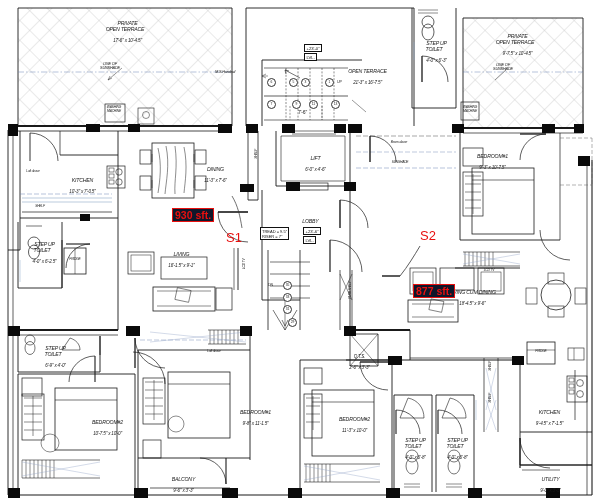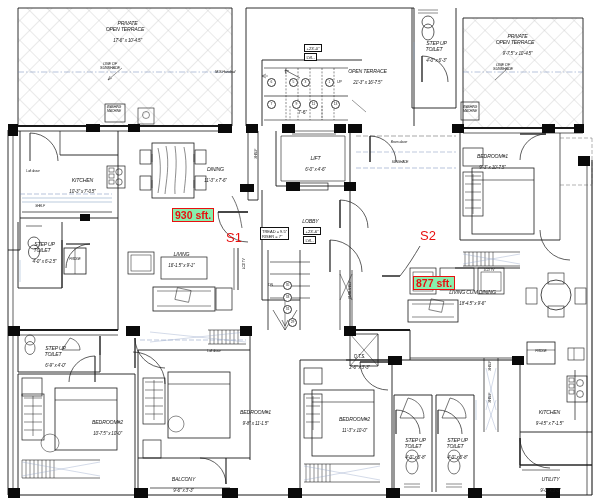--- a/index.html
+++ b/index.html
@@ -22,21 +22,21 @@
     letter-spacing:-0.2px;
     -webkit-font-smoothing:antialiased;
   }
   .rm{font-size:5.2px;}
   .rm .d{font-size:4.6px;}
   .tiny{font-size:3.9px;}
   .vtiny{font-size:3.3px;}
   .num{font-size:3.6px;font-style:normal;}
   .sft{
     font-size:10.5px;font-weight:bold;color:#e8100f;font-style:normal;
-    background:#86efac;border:1px solid #e8100f;padding:0px 2px;
+    background:#0f172a;border:1px solid #e8100f;padding:0px 2px;
     letter-spacing:0px;
   }
   .smark{font-size:13px;color:#e8100f;font-style:normal;font-weight:normal;}
   .boxlbl{
     font-size:4.2px;font-style:normal;color:#111;
     background:#fff;border:1px solid #111;padding:0.5px 1.5px;
     line-height:1.25;
   }
   .boxlbl2{
     font-size:4.0px;font-style:normal;color:#111;
@@ -577,18 +577,18 @@
   <div class="boxlbl" style="position:absolute;left:303px;top:236px;text-align:center;">
     <span>LVL.</span>
   </div>
 
   <div class="boxlbl2" style="position:absolute;left:260px;top:227px;">
     <span>TREAD = 9.5"</span><br>
     <span>RISER  = 7"</span>
   </div>
 
   <div class="sft" style="position:absolute;left:172px;top:208px;">930 sft.</div>
-  <div class="sft" style="position:absolute;left:413px;top:276px;">877 sft.</div>
+  <div class="sft" style="position:absolute;left:413px;top:284px;">877 sft.</div>
 
   <div class="smark" style="position:absolute;left:226px;top:198px;margin-top:32px;">S1</div>
   <div class="smark" style="position:absolute;left:420px;top:228px;">S2</div>
 
 </div>
 
 </body></html>

